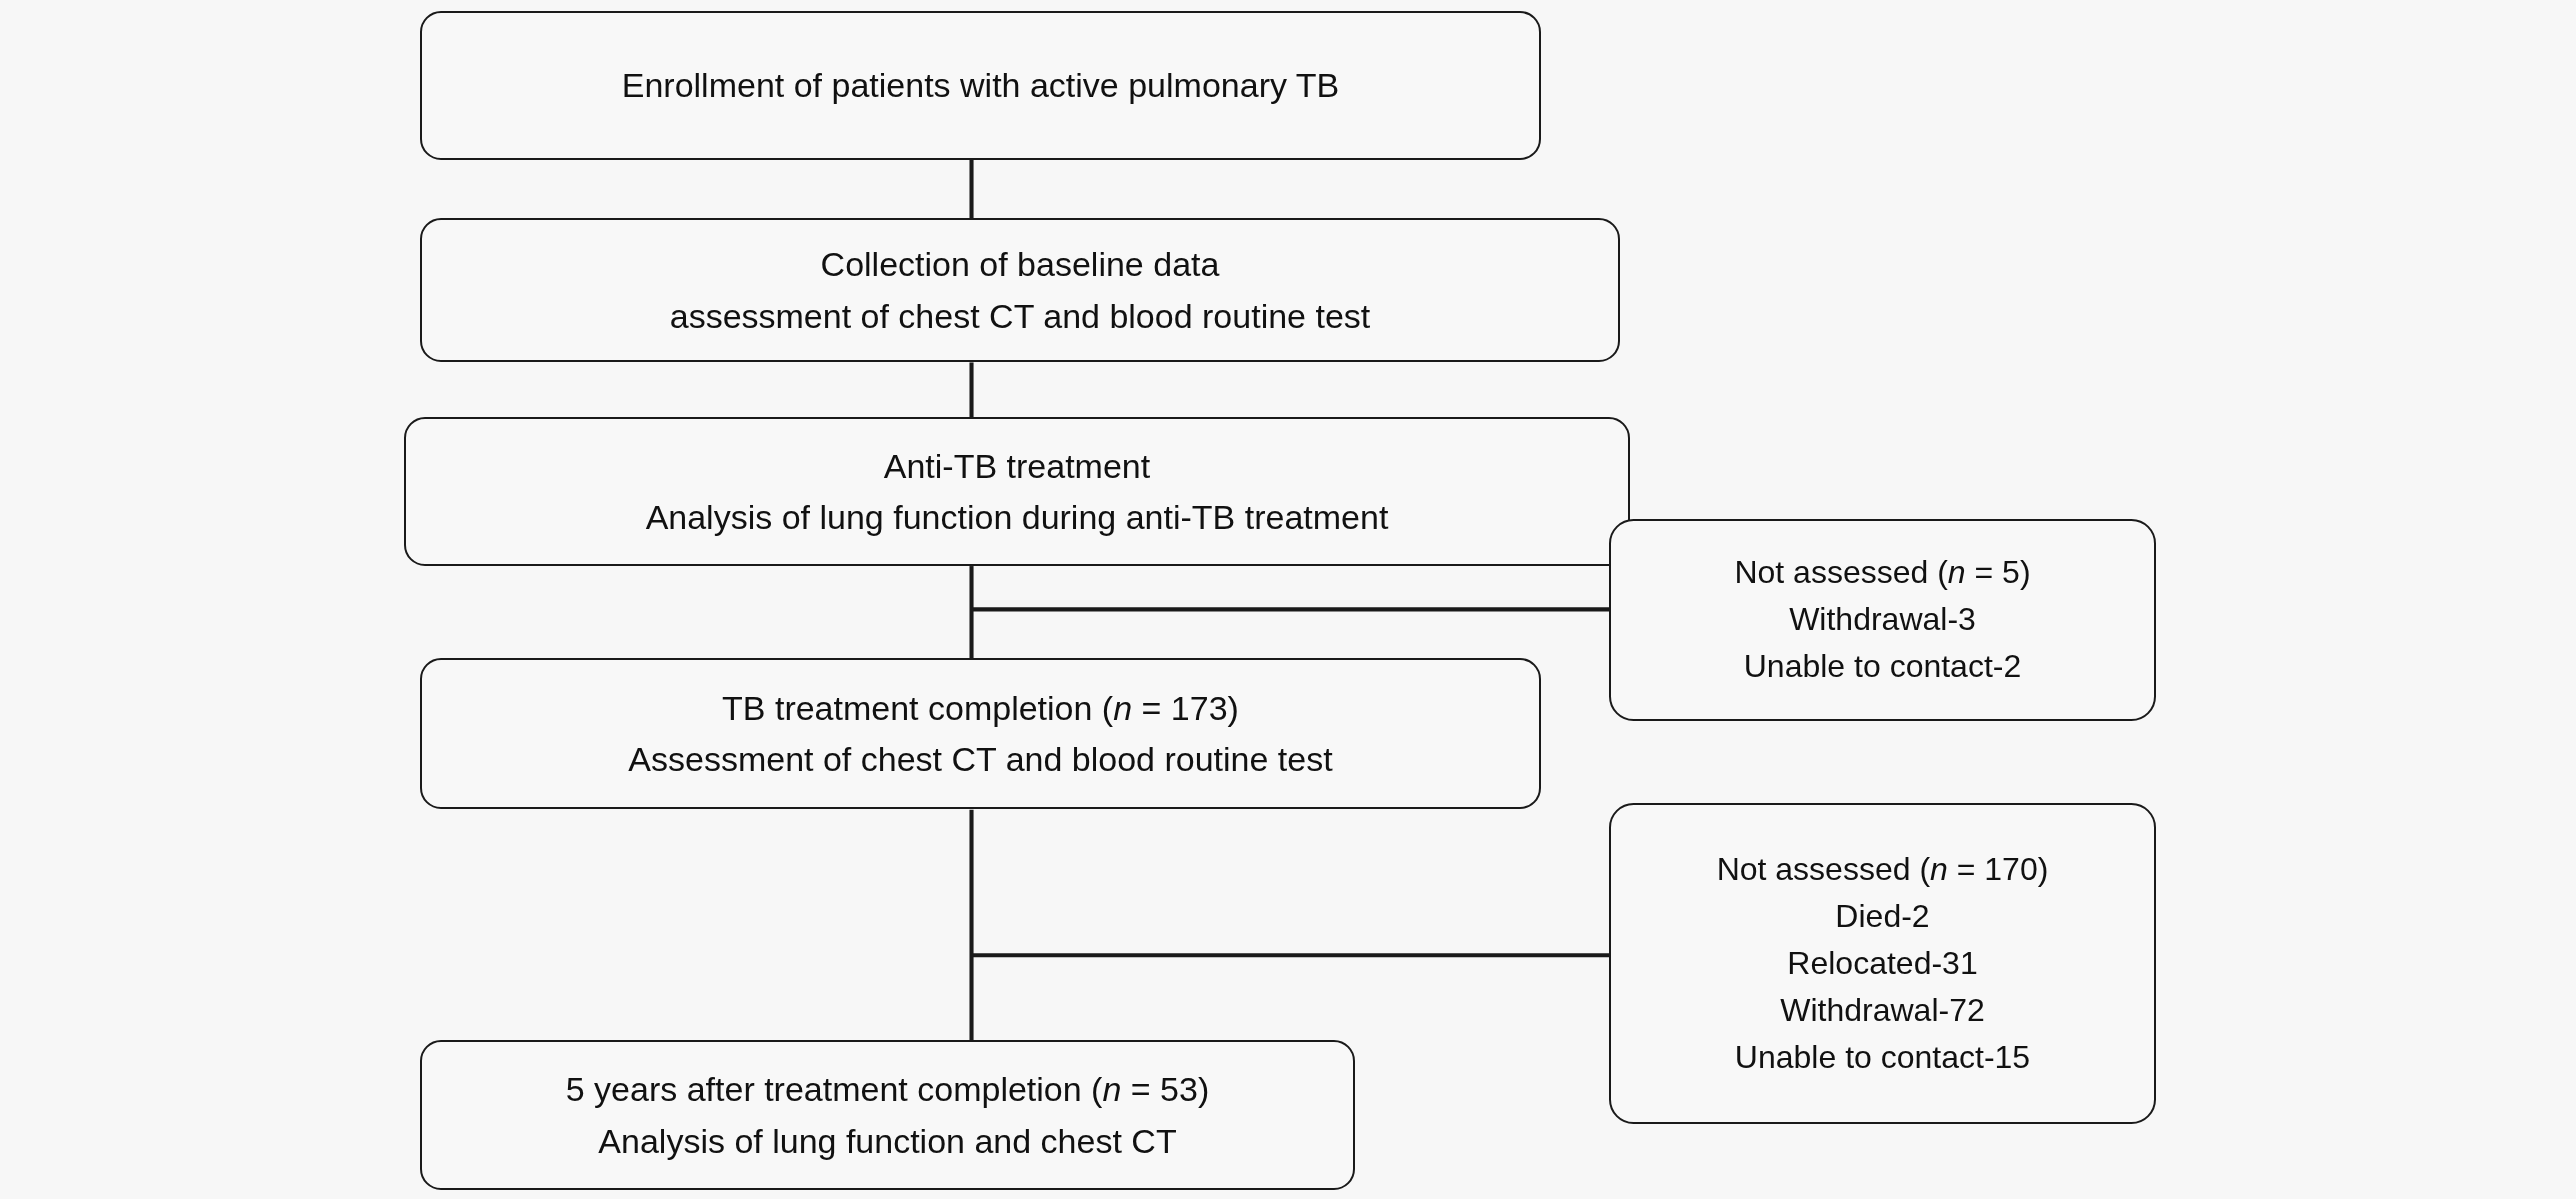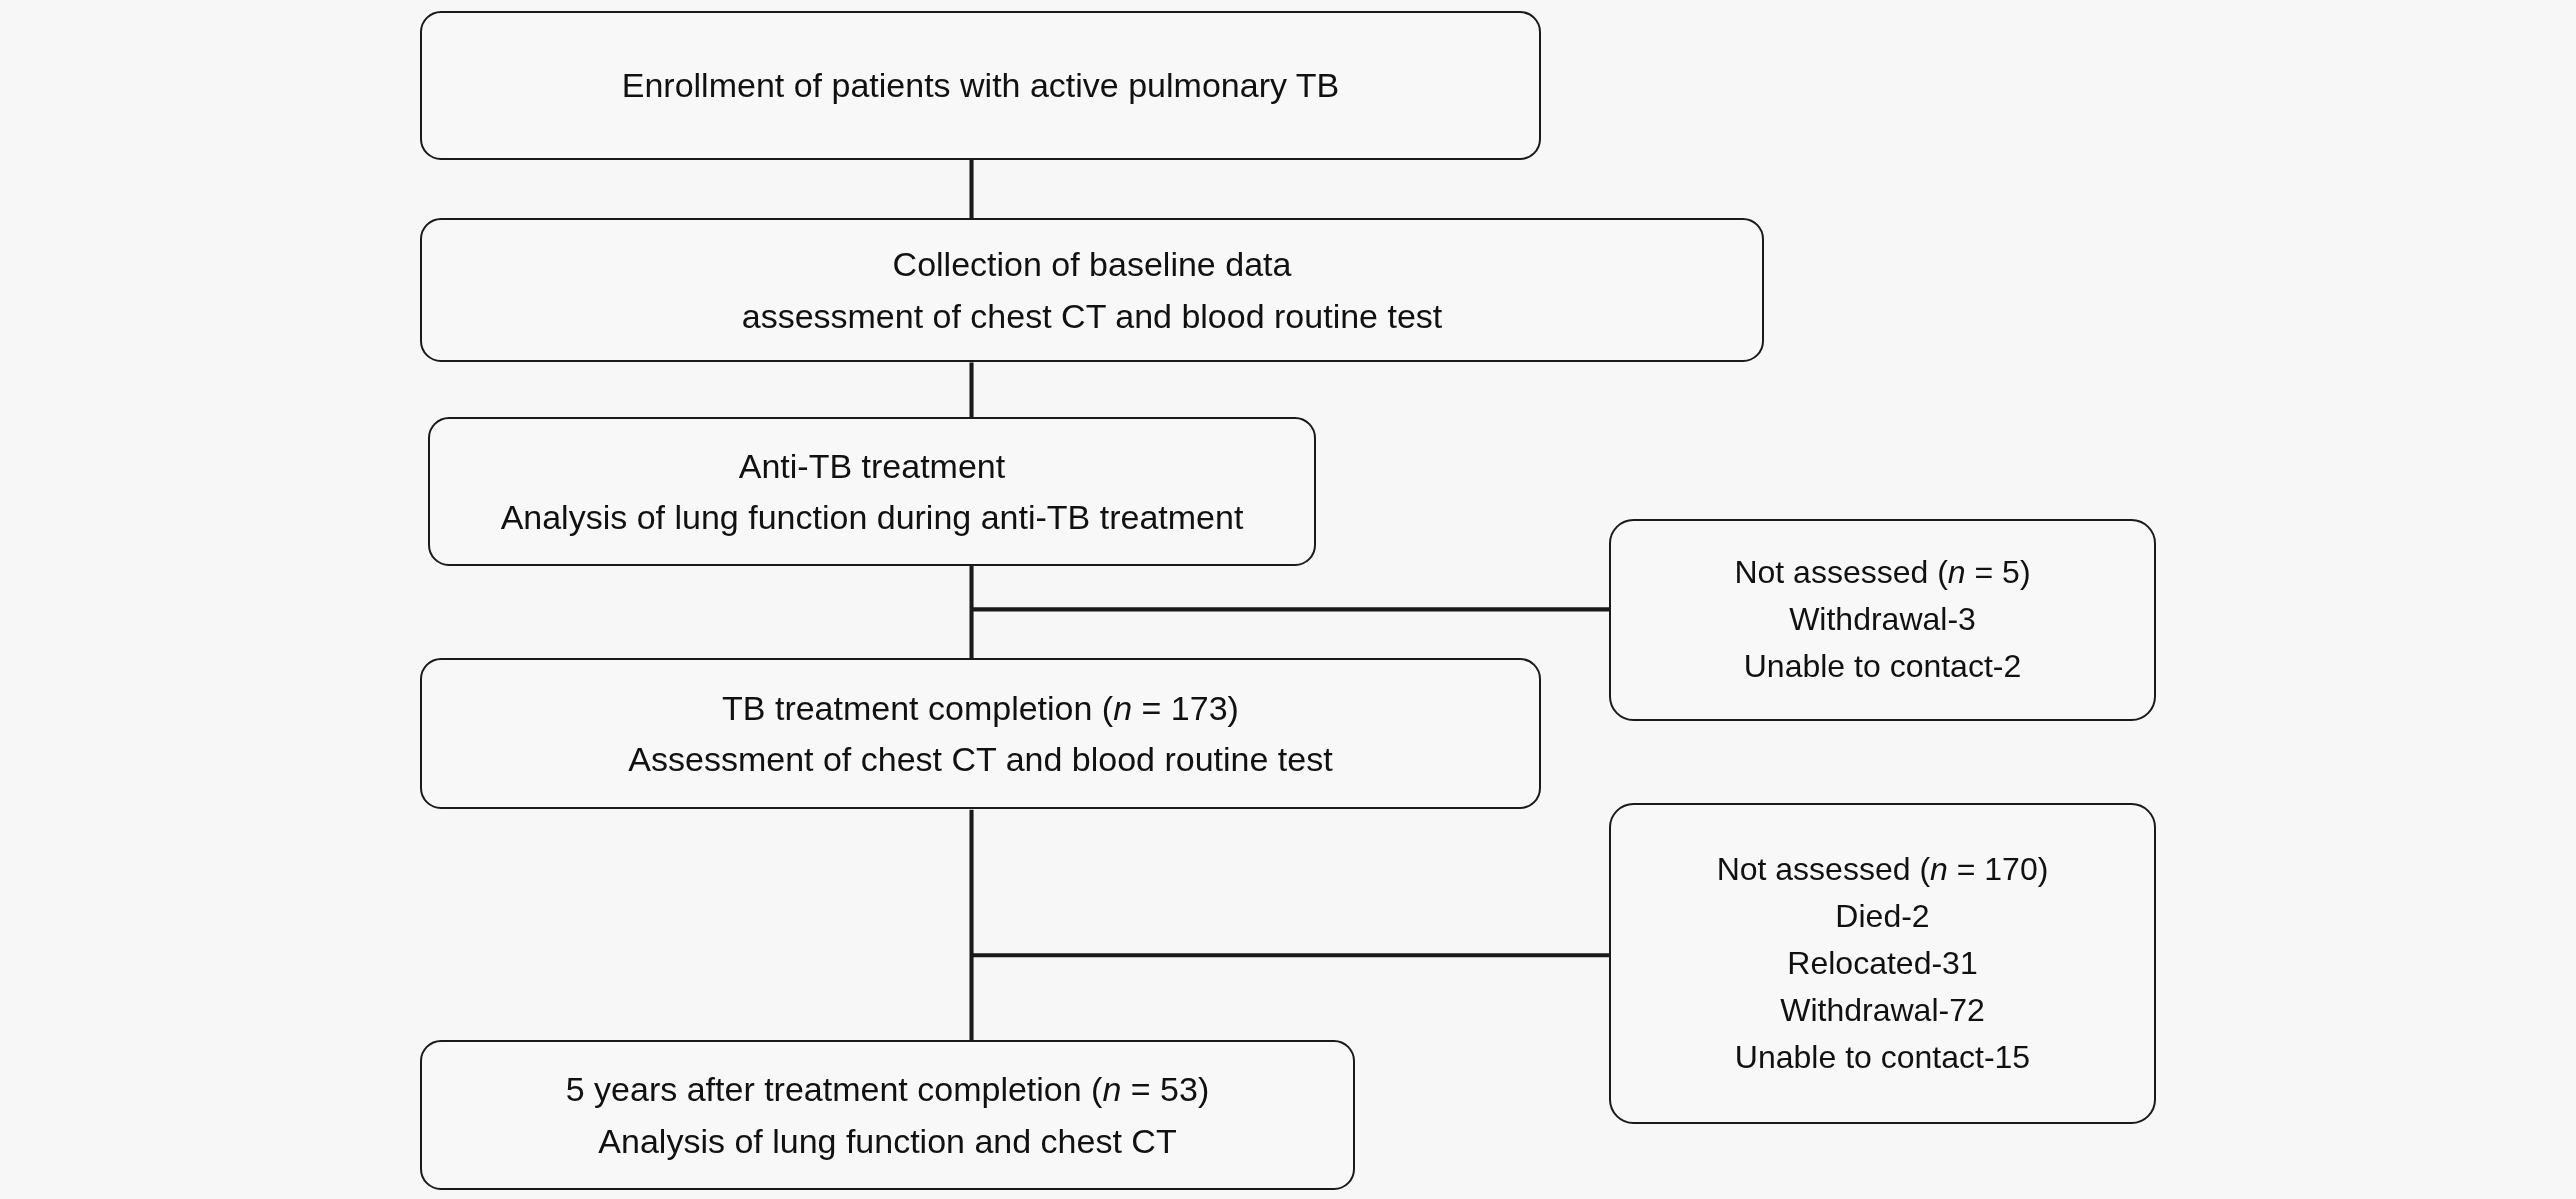--- a/index.html
+++ b/index.html
@@ -58,22 +58,22 @@
   .node.main .line { padding: 1.6px 0; }
   .node.side .line { padding: 0.8px 0; }
 
   
   .n-italic {
     font-style: italic;
   }
 
   
   #node-enrollment      { left: 420px;  top: 10.6px;   width: 1121px; height: 149px; }
-  #node-baseline        { left: 420px;  top: 218px;  width: 1344px; height: 144px; }
-  #node-antitb          { left: 428px;  top: 417px;  width: 888px; height: 149px; }
+  #node-baseline        { left: 420px;  top: 218px;  width: 1200px; height: 144px; }
+  #node-antitb          { left: 404px;  top: 417px;  width: 1226px; height: 149px; }
   #node-completion      { left: 420px;  top: 658px;  width: 1121px; height: 151px; }
   #node-fiveyear        { left: 420px;  top: 1040px; width: 935px; height: 150px; }
   #node-excluded-1      { left: 1609px; top: 511px;  width: 547px;  height: 202px; }
   #node-excluded-2      { left: 1609px; top: 795px;  width: 547px;  height: 321px; }
 </style>
 </head>
 <body>
 
 <div id="canvas">
 

